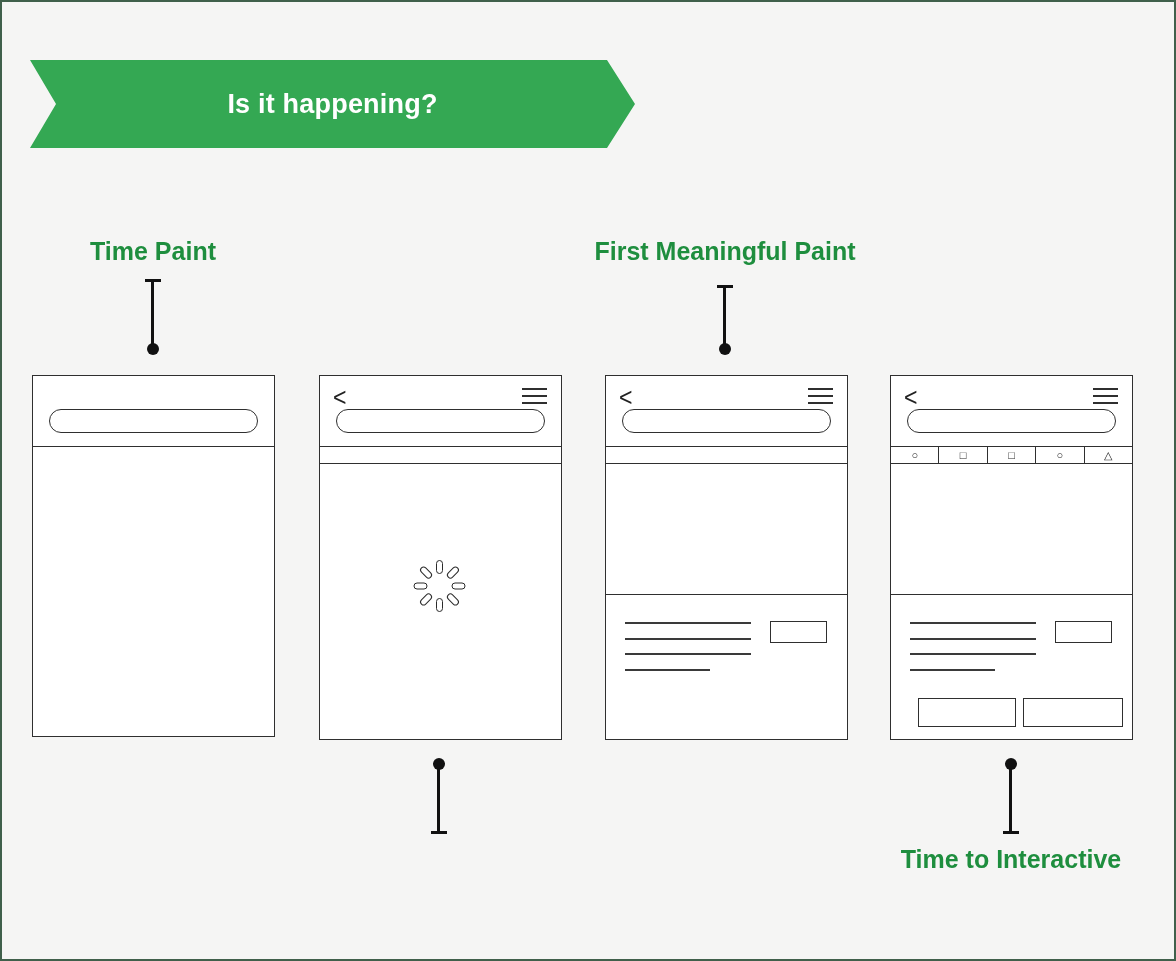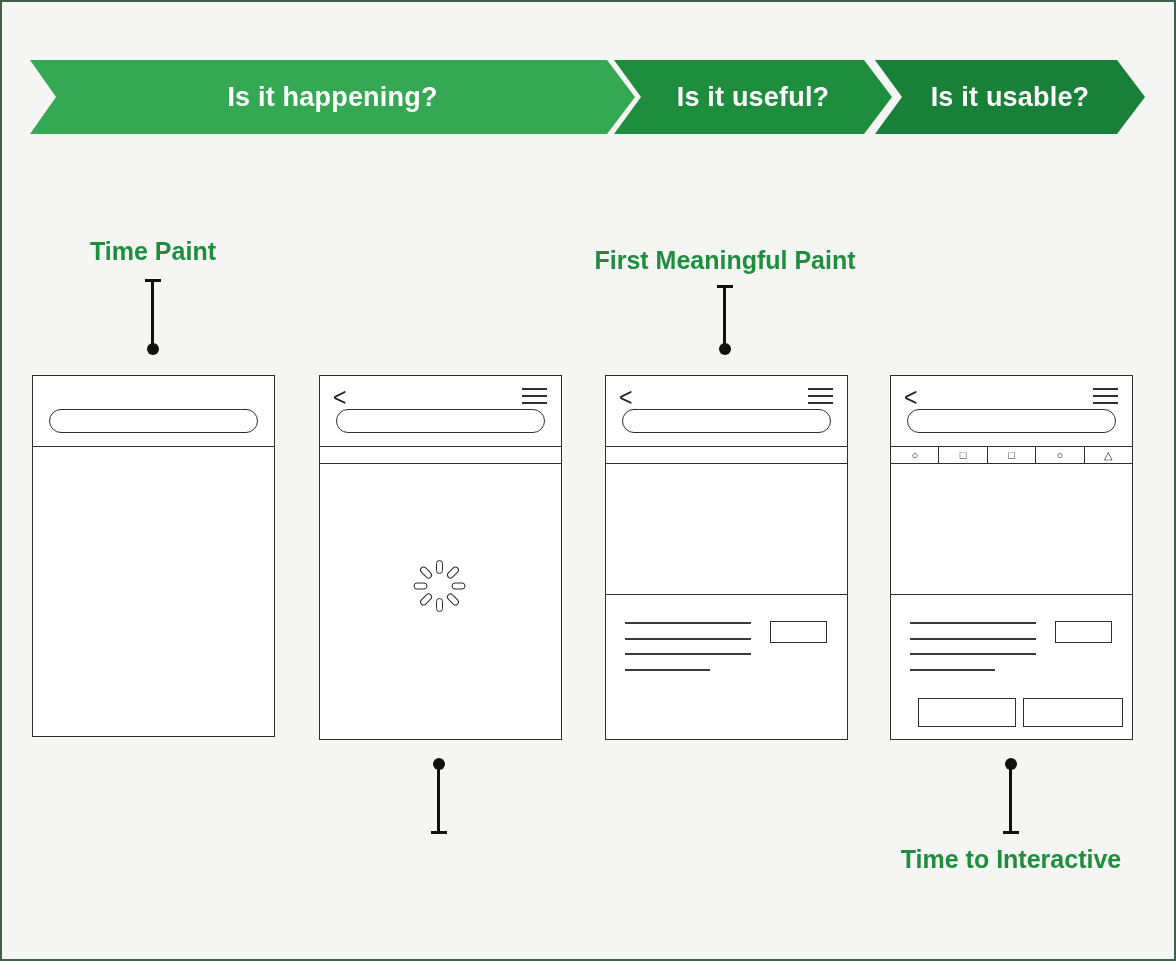--- a/index.html
+++ b/index.html
@@ -7,38 +7,38 @@
     position:relative; width:1176px; height:961px;
     background:#F5F5F4;
     border:2px solid #40604B;
     box-sizing:border-box;
     font-family:"Liberation Sans", sans-serif;
     overflow:hidden;
   }
 
   
   .chev {
-    position:absolute; top:58px; height:74px;
+    position:absolute; top:58px; height:88px;
     display:flex; align-items:center; justify-content:center;
     color:#FFFFFF; font-size:27px; font-weight:600; letter-spacing:.2px;
   }
   .chev-1 { left:28px;  width:605px; background:#34A853;
     clip-path:polygon(0 0, calc(100% - 28px) 0, 100% 50%, calc(100% - 28px) 100%, 0 100%, 26px 50%); }
   .chev-2 { left:612px; width:278px; background:#1E8E3E;
     clip-path:polygon(0 0, calc(100% - 28px) 0, 100% 50%, calc(100% - 28px) 100%, 0 100%, 27px 50%); }
   .chev-3 { left:873px; width:270px; background:#188038;
     clip-path:polygon(0 0, calc(100% - 28px) 0, 100% 50%, calc(100% - 28px) 100%, 0 100%, 27px 50%); }
 
   
   .metric-label {
     position:absolute; font-size:25px; font-weight:700; color:#1E8E3E;
     text-align:center; white-space:nowrap;
   }
   .lbl-fp  { left:31px;  width:240px; top:235px; }
-  .lbl-fmp { left:523px; width:400px; top:244px;text-align:center; }
+  .lbl-fmp { left:523px; width:400px; top:235px;text-align:center; }
   .lbl-fcp { left:237px; width:400px; top:843px; }
   .lbl-tti { left:809px; width:400px; top:843px; }
 
   
   .connector { position:absolute; width:3px; background:#111; }
   .conn-fp  { left:149px; top:279px; height:66px; }
   .conn-fmp { left:721px; top:285px; height:60px; }
   .conn-fcp { left:435px; top:765px; height:65px; }
   .conn-tti { left:1007px; top:765px; height:65px; }
   .connector .cap {
@@ -119,26 +119,20 @@
   .spinner i:nth-child(8){ transform:rotate(315deg) translateY(-19px); }
 </style>
 </head>
 <body>
 
 <div class="canvas">
 
   <div class="chev chev-1">
     <span>Is it happening?</span>
   </div>
-  <div class="chev chev-2">
-    <span>Is it useful?</span>
-  </div>
-  <div class="chev chev-3">
-    <span>Is it usable?</span>
-  </div>
 
   <div class="metric-label lbl-fp">Time Paint</div>
   <div class="metric-label lbl-fmp">First Meaningful Paint</div>
   <div class="metric-label lbl-tti">Time to Interactive</div>
 
   <div class="connector conn-fp">
     <span class="cap cap-top"></span>
     <span class="dot dot-bottom"></span>
   </div>
   <div class="connector conn-fmp">

